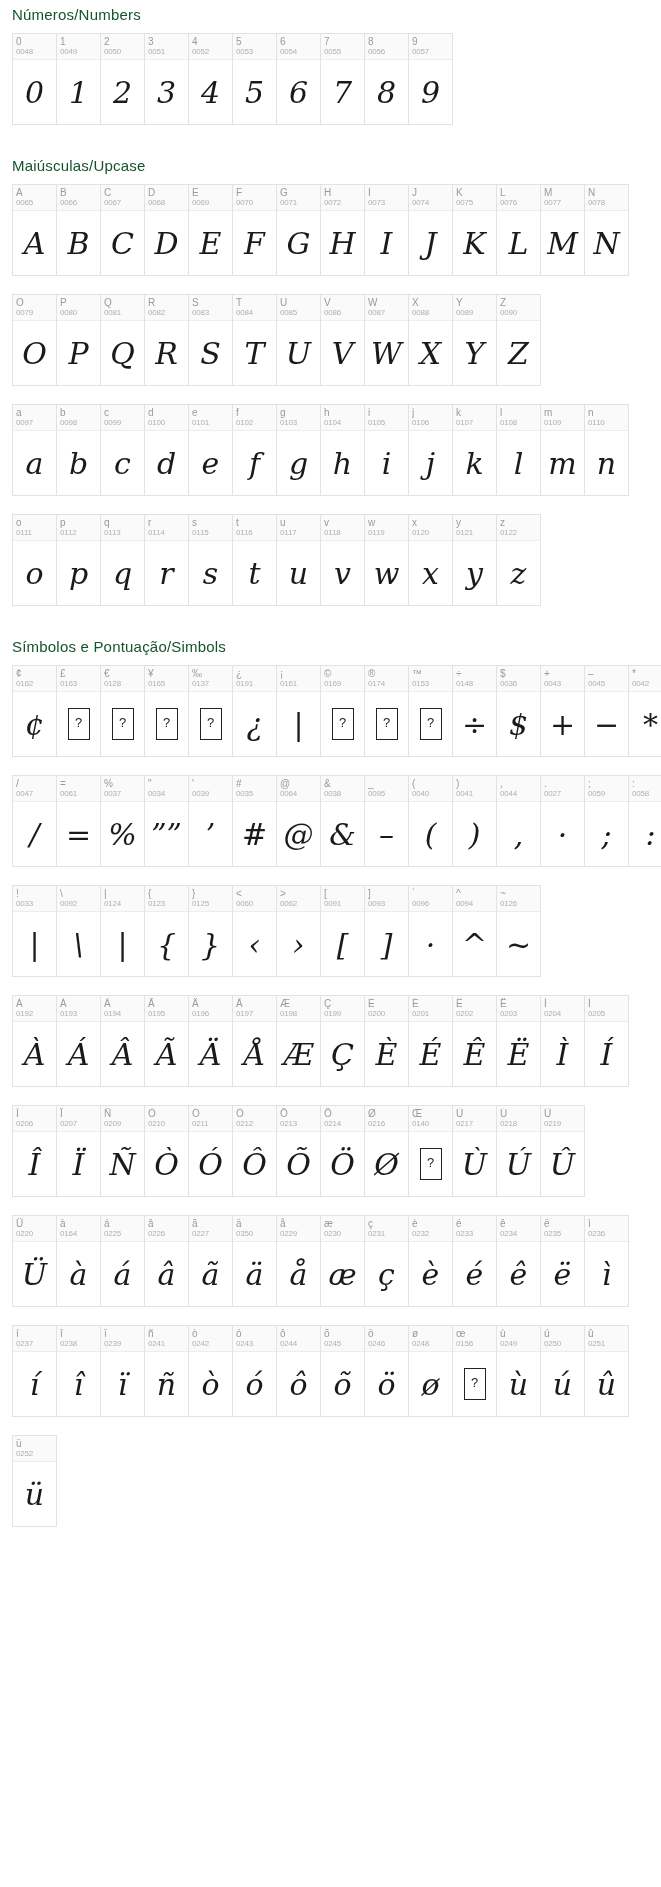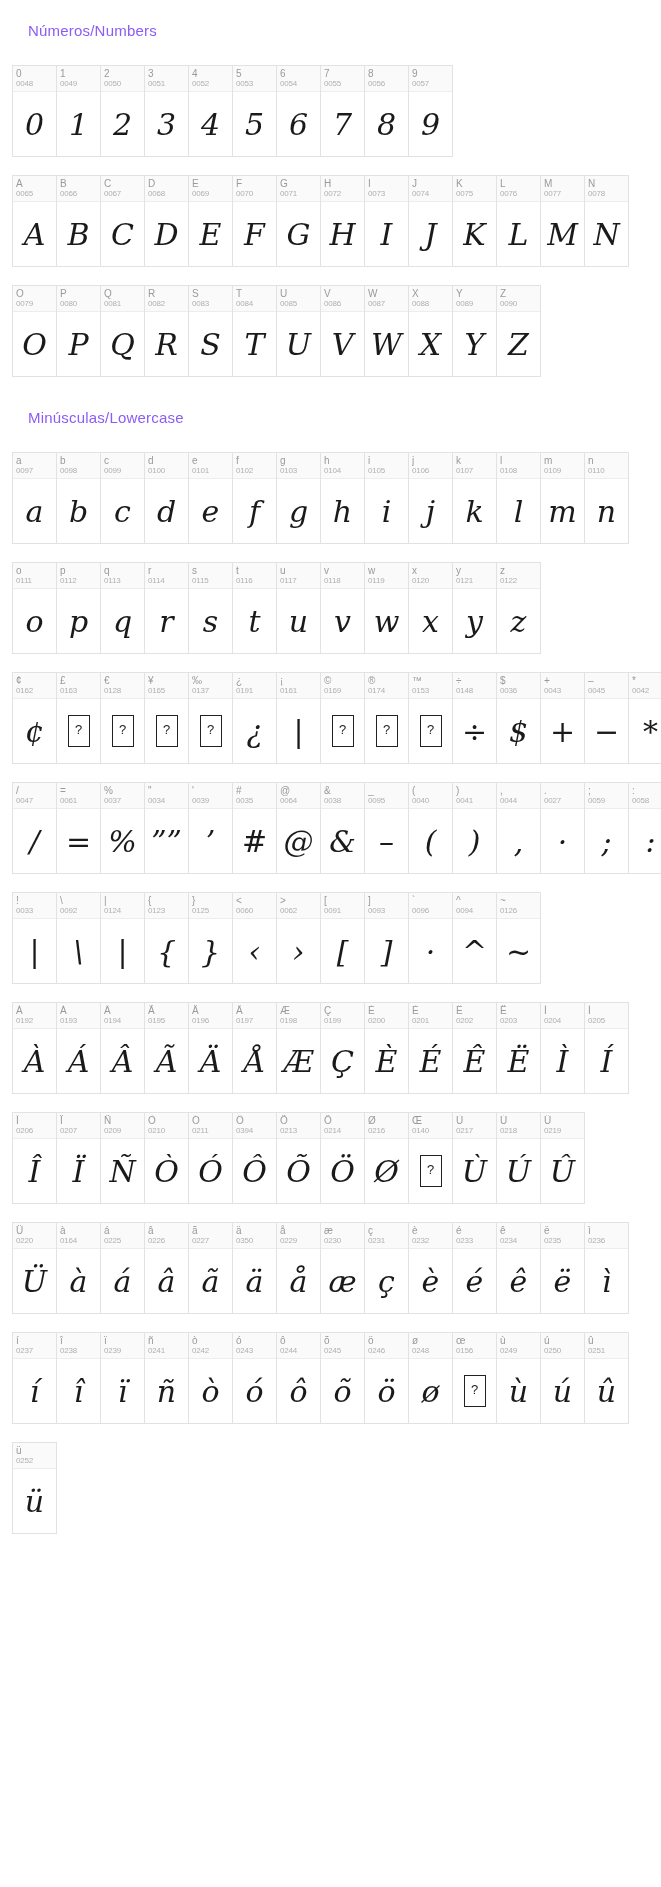--- a/index.html
+++ b/index.html
@@ -12,22 +12,22 @@
     font-family: "Liberation Sans", sans-serif;
     color: #333333;
   }
   .page {
     width: 661px;
     box-sizing: border-box;
     padding: 0 12px 30px 12px;
   }
   .section-title {
     font-size: 15px;
-    color: #8b5cf6;
-    margin: 16px;
+    color: #14532d;
+    margin: 0;
     padding: 14px 0 10px 0;
     font-weight: normal;
     letter-spacing: 0.2px;
   }
   .first-title {
     padding-top: 6px;
   }
   .glyph-rows {
     display: block;
   }
@@ -167,20 +167,21 @@
         </div>
         <div class="cell">
           <div class="meta">
             <div class="ch">9</div>
             <div class="code">0057</div>
           </div>
           <div class="glyph">9</div>
         </div>
       </div>
     </div>
+    <div class="section-title">Maiúsculas/Upcase</div>
     <div class="glyph-rows">
       <div class="glyph-row">
         <div class="cell">
           <div class="meta">
             <div class="ch">A</div>
             <div class="code">0065</div>
           </div>
           <div class="glyph">A</div>
         </div>
         <div class="cell">
@@ -352,216 +353,216 @@
             <div class="code">0089</div>
           </div>
           <div class="glyph">Y</div>
         </div>
         <div class="cell">
           <div class="meta">
             <div class="ch">Z</div>
             <div class="code">0090</div>
           </div>
           <div class="glyph">Z</div>
-        </div>
-      </div>
-    </div>
-    <div class="section-title">Minúsculas/Lowercase</div>
-    <div class="glyph-rows">
-      <div class="glyph-row">
-        <div class="cell">
-          <div class="meta">
-            <div class="ch">a</div>
-            <div class="code">0097</div>
-          </div>
-          <div class="glyph">a</div>
-        </div>
-        <div class="cell">
-          <div class="meta">
-            <div class="ch">b</div>
-            <div class="code">0098</div>
-          </div>
-          <div class="glyph">b</div>
-        </div>
-        <div class="cell">
-          <div class="meta">
-            <div class="ch">c</div>
-            <div class="code">0099</div>
-          </div>
-          <div class="glyph">c</div>
-        </div>
-        <div class="cell">
-          <div class="meta">
-            <div class="ch">d</div>
-            <div class="code">0100</div>
-          </div>
-          <div class="glyph">d</div>
-        </div>
-        <div class="cell">
-          <div class="meta">
-            <div class="ch">e</div>
-            <div class="code">0101</div>
-          </div>
-          <div class="glyph">e</div>
-        </div>
-        <div class="cell">
-          <div class="meta">
-            <div class="ch">f</div>
-            <div class="code">0102</div>
-          </div>
-          <div class="glyph">f</div>
-        </div>
-        <div class="cell">
-          <div class="meta">
-            <div class="ch">g</div>
-            <div class="code">0103</div>
-          </div>
-          <div class="glyph">g</div>
-        </div>
-        <div class="cell">
-          <div class="meta">
-            <div class="ch">h</div>
-            <div class="code">0104</div>
-          </div>
-          <div class="glyph">h</div>
-        </div>
-        <div class="cell">
-          <div class="meta">
-            <div class="ch">i</div>
-            <div class="code">0105</div>
-          </div>
-          <div class="glyph">i</div>
-        </div>
-        <div class="cell">
-          <div class="meta">
-            <div class="ch">j</div>
-            <div class="code">0106</div>
-          </div>
-          <div class="glyph">j</div>
-        </div>
-        <div class="cell">
-          <div class="meta">
-            <div class="ch">k</div>
-            <div class="code">0107</div>
-          </div>
-          <div class="glyph">k</div>
-        </div>
-        <div class="cell">
-          <div class="meta">
-            <div class="ch">l</div>
-            <div class="code">0108</div>
-          </div>
-          <div class="glyph">l</div>
-        </div>
-        <div class="cell">
-          <div class="meta">
-            <div class="ch">m</div>
-            <div class="code">0109</div>
-          </div>
-          <div class="glyph">m</div>
-        </div>
-        <div class="cell">
-          <div class="meta">
-            <div class="ch">n</div>
-            <div class="code">0110</div>
-          </div>
-          <div class="glyph">n</div>
-        </div>
-      </div>
-      <div class="glyph-row">
-        <div class="cell">
-          <div class="meta">
-            <div class="ch">o</div>
-            <div class="code">0111</div>
-          </div>
-          <div class="glyph">o</div>
-        </div>
-        <div class="cell">
-          <div class="meta">
-            <div class="ch">p</div>
-            <div class="code">0112</div>
-          </div>
-          <div class="glyph">p</div>
-        </div>
-        <div class="cell">
-          <div class="meta">
-            <div class="ch">q</div>
-            <div class="code">0113</div>
-          </div>
-          <div class="glyph">q</div>
-        </div>
-        <div class="cell">
-          <div class="meta">
-            <div class="ch">r</div>
-            <div class="code">0114</div>
-          </div>
-          <div class="glyph">r</div>
-        </div>
-        <div class="cell">
-          <div class="meta">
-            <div class="ch">s</div>
-            <div class="code">0115</div>
-          </div>
-          <div class="glyph">s</div>
-        </div>
-        <div class="cell">
-          <div class="meta">
-            <div class="ch">t</div>
-            <div class="code">0116</div>
-          </div>
-          <div class="glyph">t</div>
-        </div>
-        <div class="cell">
-          <div class="meta">
-            <div class="ch">u</div>
-            <div class="code">0117</div>
-          </div>
-          <div class="glyph">u</div>
-        </div>
-        <div class="cell">
-          <div class="meta">
-            <div class="ch">v</div>
-            <div class="code">0118</div>
-          </div>
-          <div class="glyph">v</div>
-        </div>
-        <div class="cell">
-          <div class="meta">
-            <div class="ch">w</div>
-            <div class="code">0119</div>
-          </div>
-          <div class="glyph">w</div>
-        </div>
-        <div class="cell">
-          <div class="meta">
-            <div class="ch">x</div>
-            <div class="code">0120</div>
-          </div>
-          <div class="glyph">x</div>
-        </div>
-        <div class="cell">
-          <div class="meta">
-            <div class="ch">y</div>
-            <div class="code">0121</div>
-          </div>
-          <div class="glyph">y</div>
-        </div>
-        <div class="cell">
-          <div class="meta">
-            <div class="ch">z</div>
-            <div class="code">0122</div>
-          </div>
-          <div class="glyph">z</div>
         </div>
       </div>
     </div>
     <div class="glyph-rows">
       <div class="glyph-row">
         <div class="cell">
           <div class="meta">
+            <div class="ch">a</div>
+            <div class="code">0097</div>
+          </div>
+          <div class="glyph">a</div>
+        </div>
+        <div class="cell">
+          <div class="meta">
+            <div class="ch">b</div>
+            <div class="code">0098</div>
+          </div>
+          <div class="glyph">b</div>
+        </div>
+        <div class="cell">
+          <div class="meta">
+            <div class="ch">c</div>
+            <div class="code">0099</div>
+          </div>
+          <div class="glyph">c</div>
+        </div>
+        <div class="cell">
+          <div class="meta">
+            <div class="ch">d</div>
+            <div class="code">0100</div>
+          </div>
+          <div class="glyph">d</div>
+        </div>
+        <div class="cell">
+          <div class="meta">
+            <div class="ch">e</div>
+            <div class="code">0101</div>
+          </div>
+          <div class="glyph">e</div>
+        </div>
+        <div class="cell">
+          <div class="meta">
+            <div class="ch">f</div>
+            <div class="code">0102</div>
+          </div>
+          <div class="glyph">f</div>
+        </div>
+        <div class="cell">
+          <div class="meta">
+            <div class="ch">g</div>
+            <div class="code">0103</div>
+          </div>
+          <div class="glyph">g</div>
+        </div>
+        <div class="cell">
+          <div class="meta">
+            <div class="ch">h</div>
+            <div class="code">0104</div>
+          </div>
+          <div class="glyph">h</div>
+        </div>
+        <div class="cell">
+          <div class="meta">
+            <div class="ch">i</div>
+            <div class="code">0105</div>
+          </div>
+          <div class="glyph">i</div>
+        </div>
+        <div class="cell">
+          <div class="meta">
+            <div class="ch">j</div>
+            <div class="code">0106</div>
+          </div>
+          <div class="glyph">j</div>
+        </div>
+        <div class="cell">
+          <div class="meta">
+            <div class="ch">k</div>
+            <div class="code">0107</div>
+          </div>
+          <div class="glyph">k</div>
+        </div>
+        <div class="cell">
+          <div class="meta">
+            <div class="ch">l</div>
+            <div class="code">0108</div>
+          </div>
+          <div class="glyph">l</div>
+        </div>
+        <div class="cell">
+          <div class="meta">
+            <div class="ch">m</div>
+            <div class="code">0109</div>
+          </div>
+          <div class="glyph">m</div>
+        </div>
+        <div class="cell">
+          <div class="meta">
+            <div class="ch">n</div>
+            <div class="code">0110</div>
+          </div>
+          <div class="glyph">n</div>
+        </div>
+      </div>
+      <div class="glyph-row">
+        <div class="cell">
+          <div class="meta">
+            <div class="ch">o</div>
+            <div class="code">0111</div>
+          </div>
+          <div class="glyph">o</div>
+        </div>
+        <div class="cell">
+          <div class="meta">
+            <div class="ch">p</div>
+            <div class="code">0112</div>
+          </div>
+          <div class="glyph">p</div>
+        </div>
+        <div class="cell">
+          <div class="meta">
+            <div class="ch">q</div>
+            <div class="code">0113</div>
+          </div>
+          <div class="glyph">q</div>
+        </div>
+        <div class="cell">
+          <div class="meta">
+            <div class="ch">r</div>
+            <div class="code">0114</div>
+          </div>
+          <div class="glyph">r</div>
+        </div>
+        <div class="cell">
+          <div class="meta">
+            <div class="ch">s</div>
+            <div class="code">0115</div>
+          </div>
+          <div class="glyph">s</div>
+        </div>
+        <div class="cell">
+          <div class="meta">
+            <div class="ch">t</div>
+            <div class="code">0116</div>
+          </div>
+          <div class="glyph">t</div>
+        </div>
+        <div class="cell">
+          <div class="meta">
+            <div class="ch">u</div>
+            <div class="code">0117</div>
+          </div>
+          <div class="glyph">u</div>
+        </div>
+        <div class="cell">
+          <div class="meta">
+            <div class="ch">v</div>
+            <div class="code">0118</div>
+          </div>
+          <div class="glyph">v</div>
+        </div>
+        <div class="cell">
+          <div class="meta">
+            <div class="ch">w</div>
+            <div class="code">0119</div>
+          </div>
+          <div class="glyph">w</div>
+        </div>
+        <div class="cell">
+          <div class="meta">
+            <div class="ch">x</div>
+            <div class="code">0120</div>
+          </div>
+          <div class="glyph">x</div>
+        </div>
+        <div class="cell">
+          <div class="meta">
+            <div class="ch">y</div>
+            <div class="code">0121</div>
+          </div>
+          <div class="glyph">y</div>
+        </div>
+        <div class="cell">
+          <div class="meta">
+            <div class="ch">z</div>
+            <div class="code">0122</div>
+          </div>
+          <div class="glyph">z</div>
+        </div>
+      </div>
+    </div>
+    <div class="section-title">Símbolos e Pontuação/Simbols</div>
+    <div class="glyph-rows">
+      <div class="glyph-row">
+        <div class="cell">
+          <div class="meta">
             <div class="ch">¢</div>
             <div class="code">0162</div>
           </div>
           <div class="glyph">¢</div>
         </div>
         <div class="cell">
           <div class="meta">
             <div class="ch">£</div>
             <div class="code">0163</div>
           </div>
@@ -1000,21 +1001,21 @@
         <div class="cell">
           <div class="meta">
             <div class="ch">Ó</div>
             <div class="code">0211</div>
           </div>
           <div class="glyph">Ó</div>
         </div>
         <div class="cell">
           <div class="meta">
             <div class="ch">Ô</div>
-            <div class="code">0394</div>
+            <div class="code">0212</div>
           </div>
           <div class="glyph">Ô</div>
         </div>
         <div class="cell">
           <div class="meta">
             <div class="ch">Õ</div>
             <div class="code">0213</div>
           </div>
           <div class="glyph">Õ</div>
         </div>

